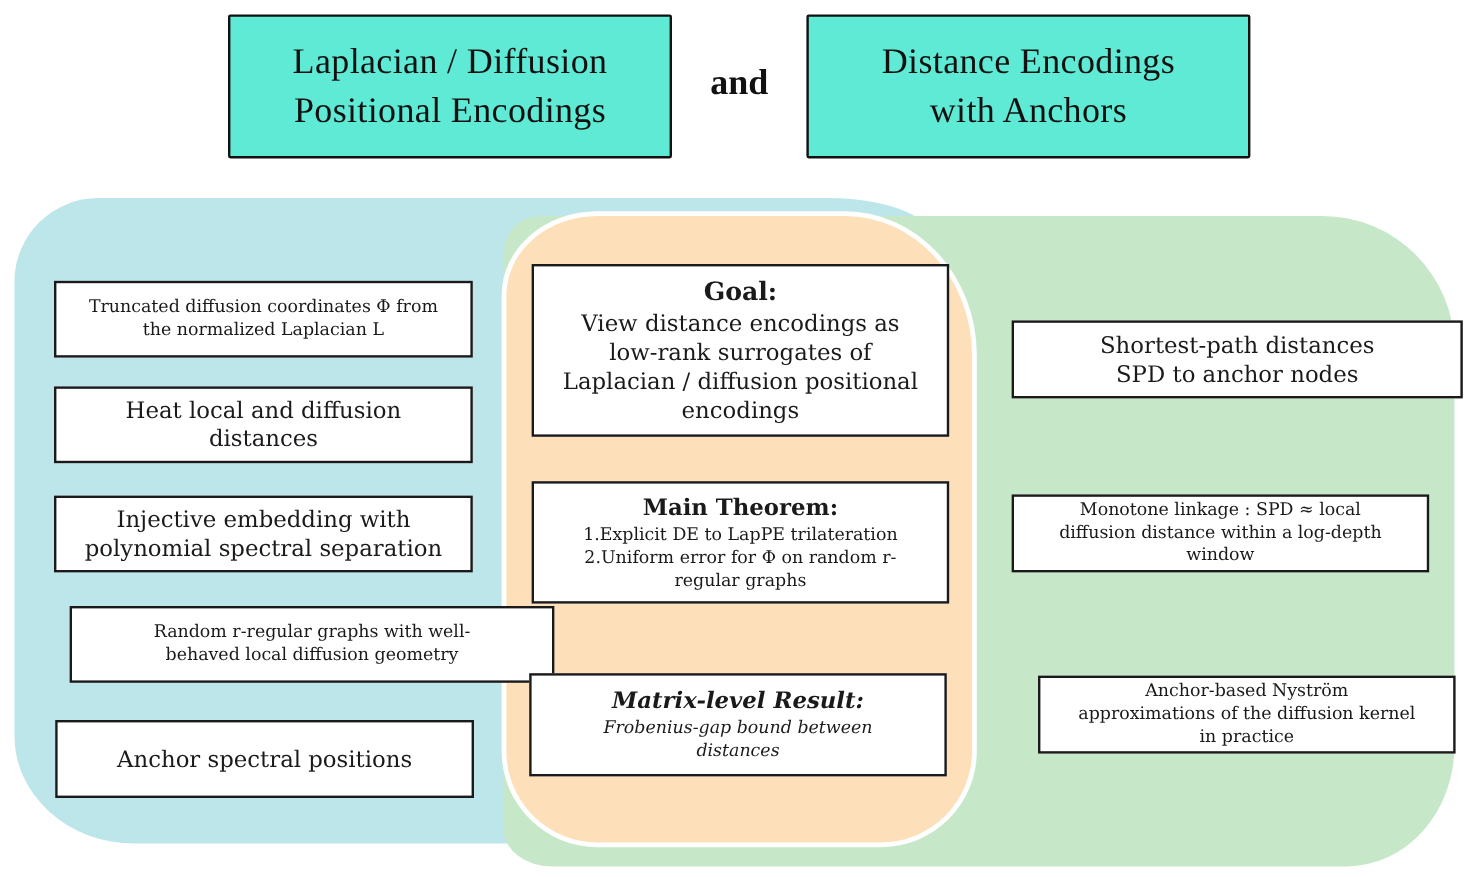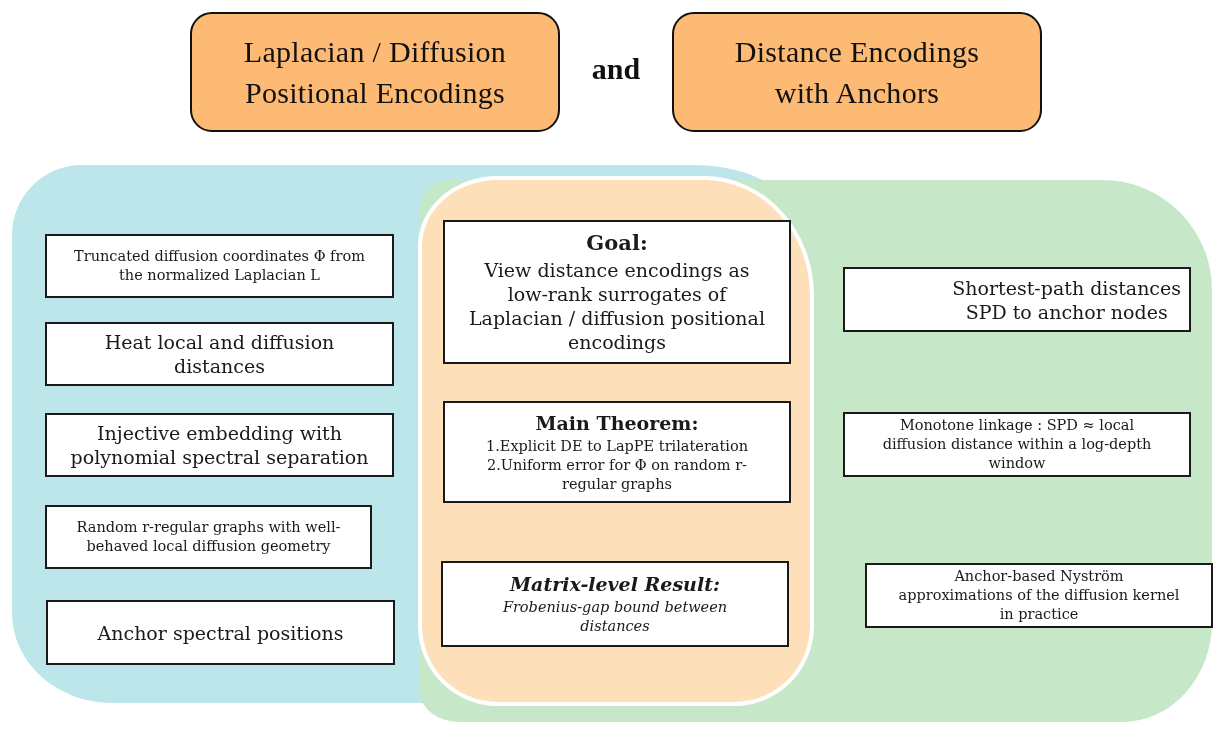--- a/index.html
+++ b/index.html
@@ -13,22 +13,22 @@
       position: relative;
       overflow: hidden;
       font-family: "DejaVu Serif", "Liberation Serif", serif;
       color: #111;
     }
     .header-box {
       position: absolute;
       top: 12px;
       height: 120px;
       border: 2px solid #111;
-      border-radius: 22px;
-      background: #fdba74;
+      border-radius: 2px;
+      background: #5eead4;
       box-sizing: border-box;
       display: flex;
       align-items: center;
       justify-content: center;
       text-align: center;
       font-family: "Liberation Serif", "DejaVu Serif", serif;
       font-size: 30px;
       line-height: 41px;
       white-space: pre-line;
       letter-spacing: 0.3px;
@@ -91,30 +91,30 @@
       font-size: 19px;
       line-height: 24px;
       margin-bottom: 2px;
     }
     .card .heading.big { font-size: 21px; line-height: 26px; }
 
     
     #left-card-0 { left: 45px; top: 234px; width: 349px; height: 64px; }
     #left-card-1 { left: 45px; top: 322px; width: 349px; height: 64px; }
     #left-card-2 { left: 45px; top: 413px; width: 349px; height: 64px; }
-    #left-card-3 { left: 45px; top: 505px; width: 327px; height: 64px; }
+    #left-card-3 { left: 58px; top: 505px; width: 404px; height: 64px; }
     #left-card-4 { left: 46px; top: 600px; width: 349px; height: 65px; }
 
     
     #center-card-0 { left: 443px; top: 220px; width: 348px; height: 144px; }
     #center-card-1 { left: 443px; top: 401px; width: 348px; height: 102px; }
     #center-card-2 { left: 441px; top: 561px; width: 348px; height: 86px; font-style: italic; }
 
     
-    #right-card-0 { left: 843px; top: 267px; width: 348px; height: 65px; align-items: flex-end; }
+    #right-card-0 { left: 843px; top: 267px; width: 376px; height: 65px; }
     #right-card-1 { left: 843px; top: 412px; width: 348px; height: 65px; }
     #right-card-2 { left: 844px; top: 563px; width: 348px; height: 65px; margin-left: 21px; }
   </style>
 </head>
 <body>
 
 <div class="header-box" id="header-left">
   <span>Laplacian / Diffusion
 Positional Encodings</span>
 </div>

